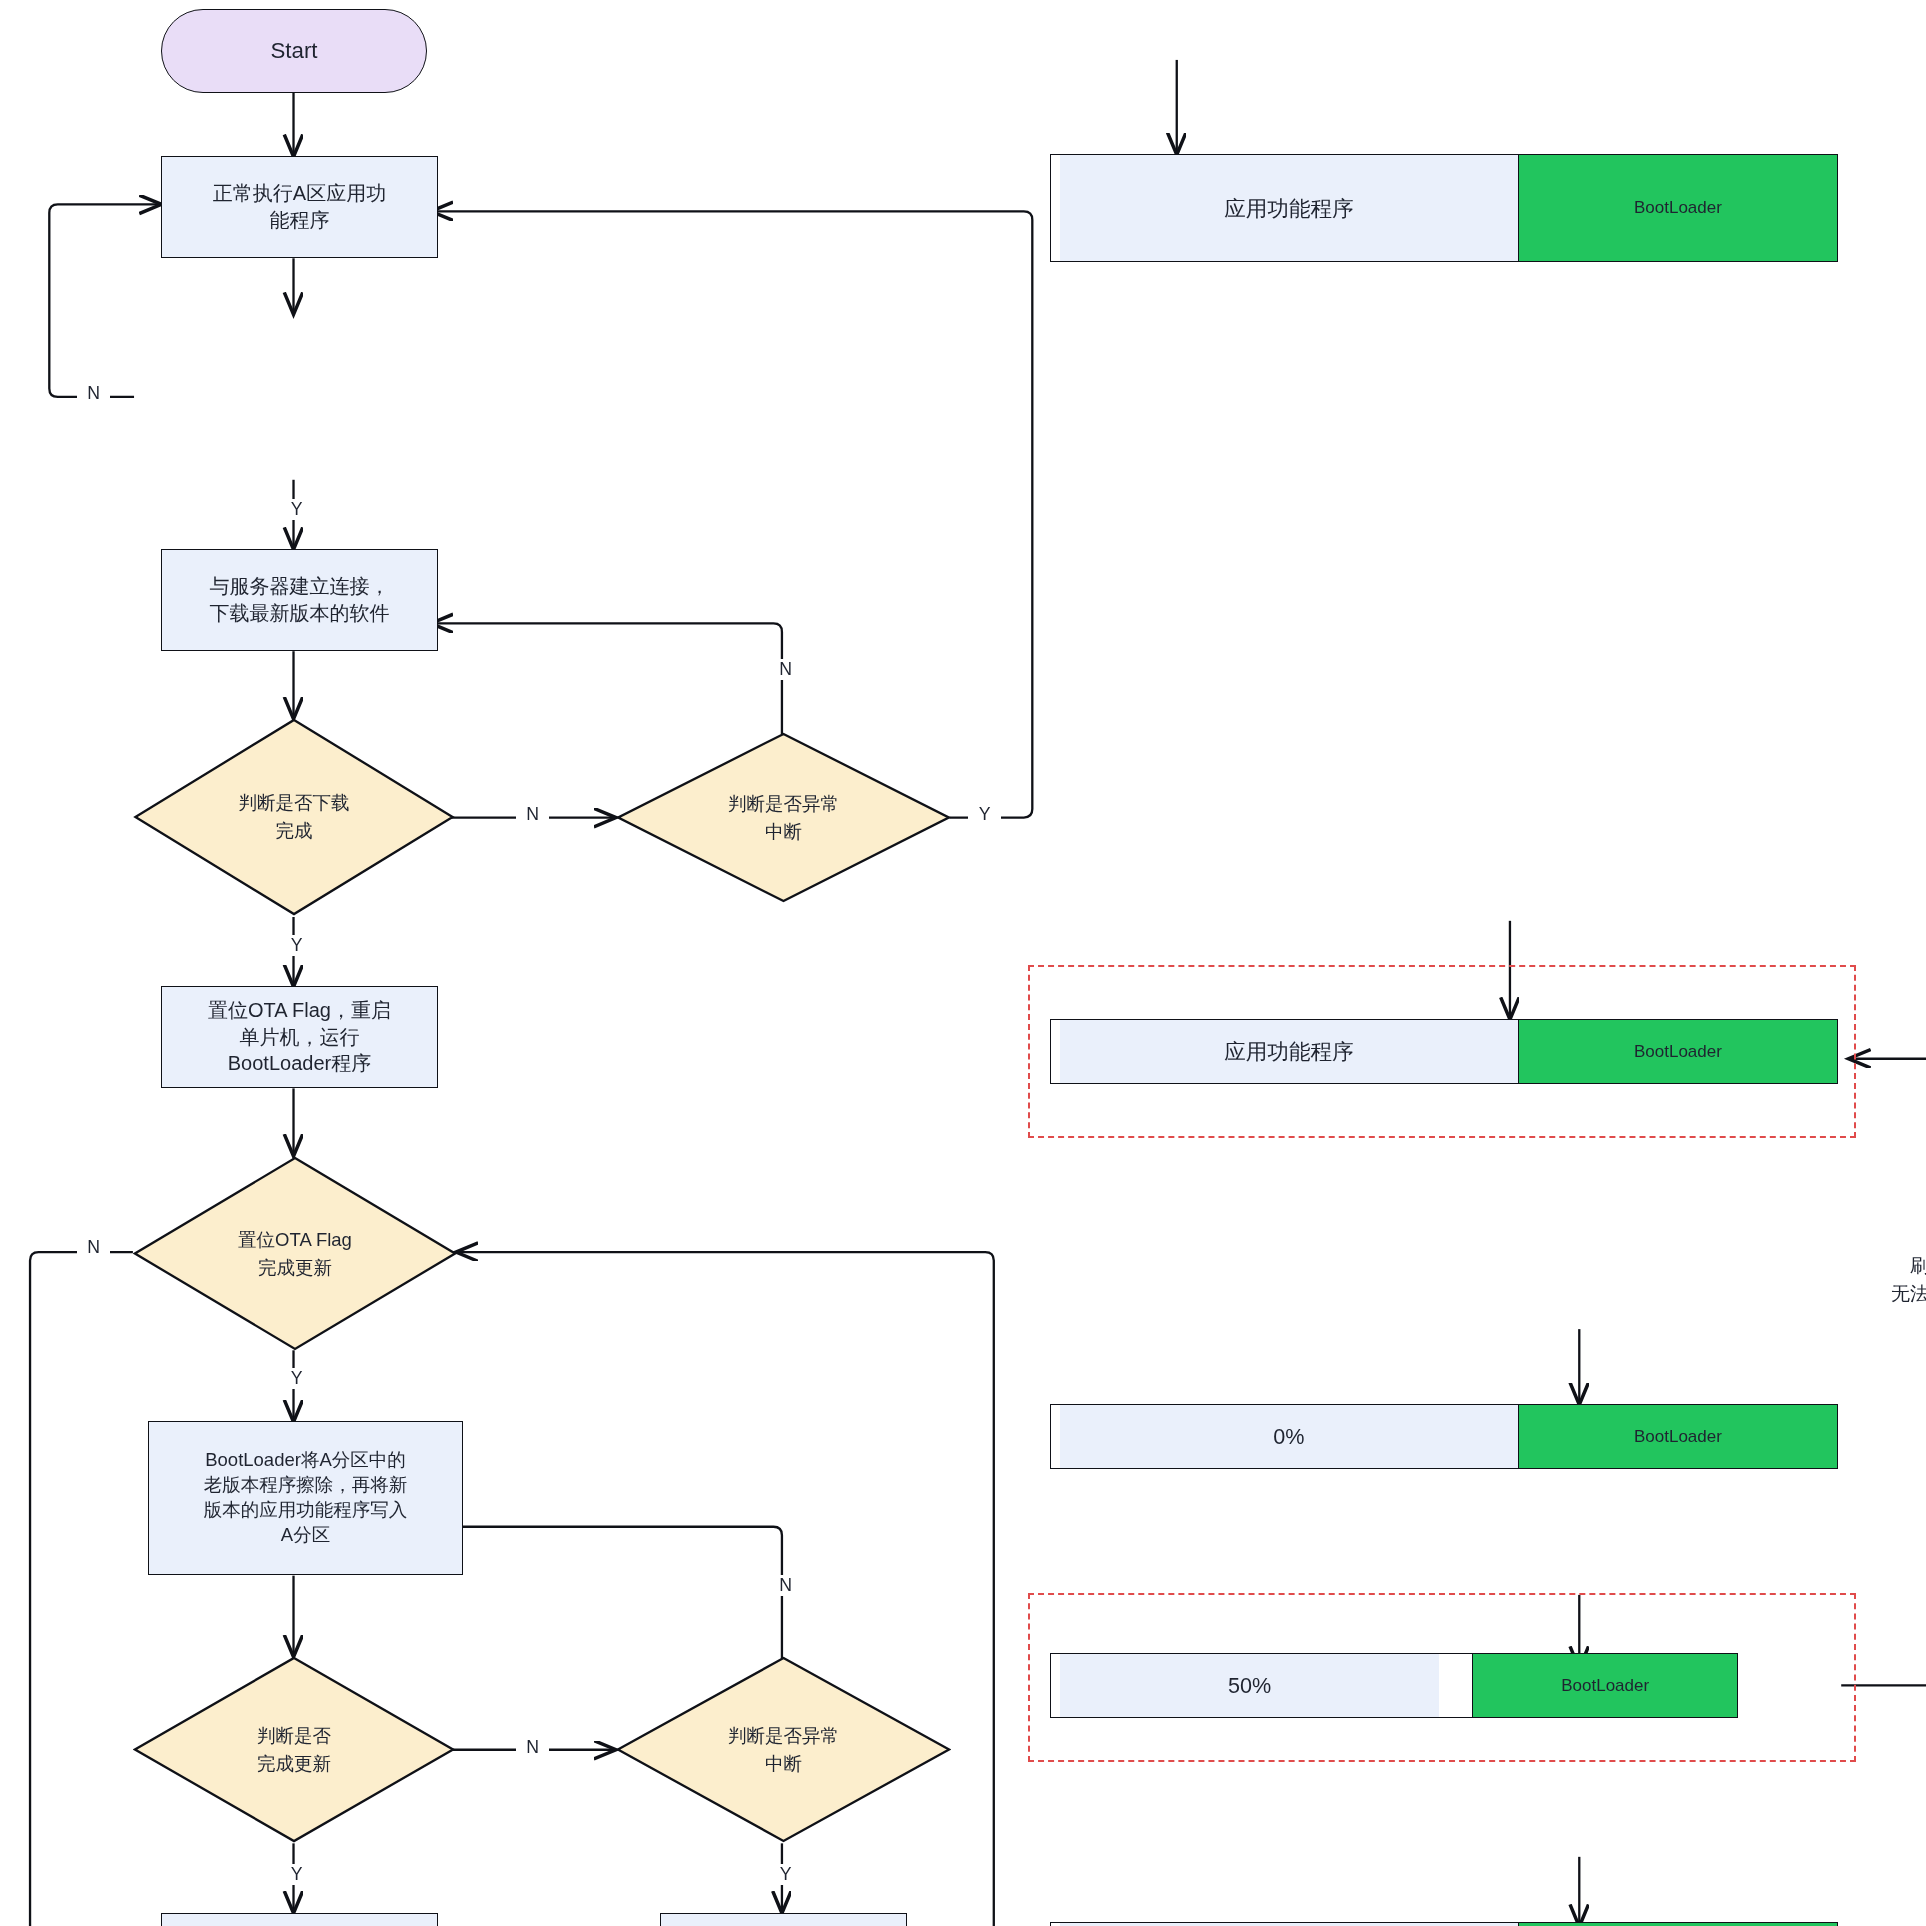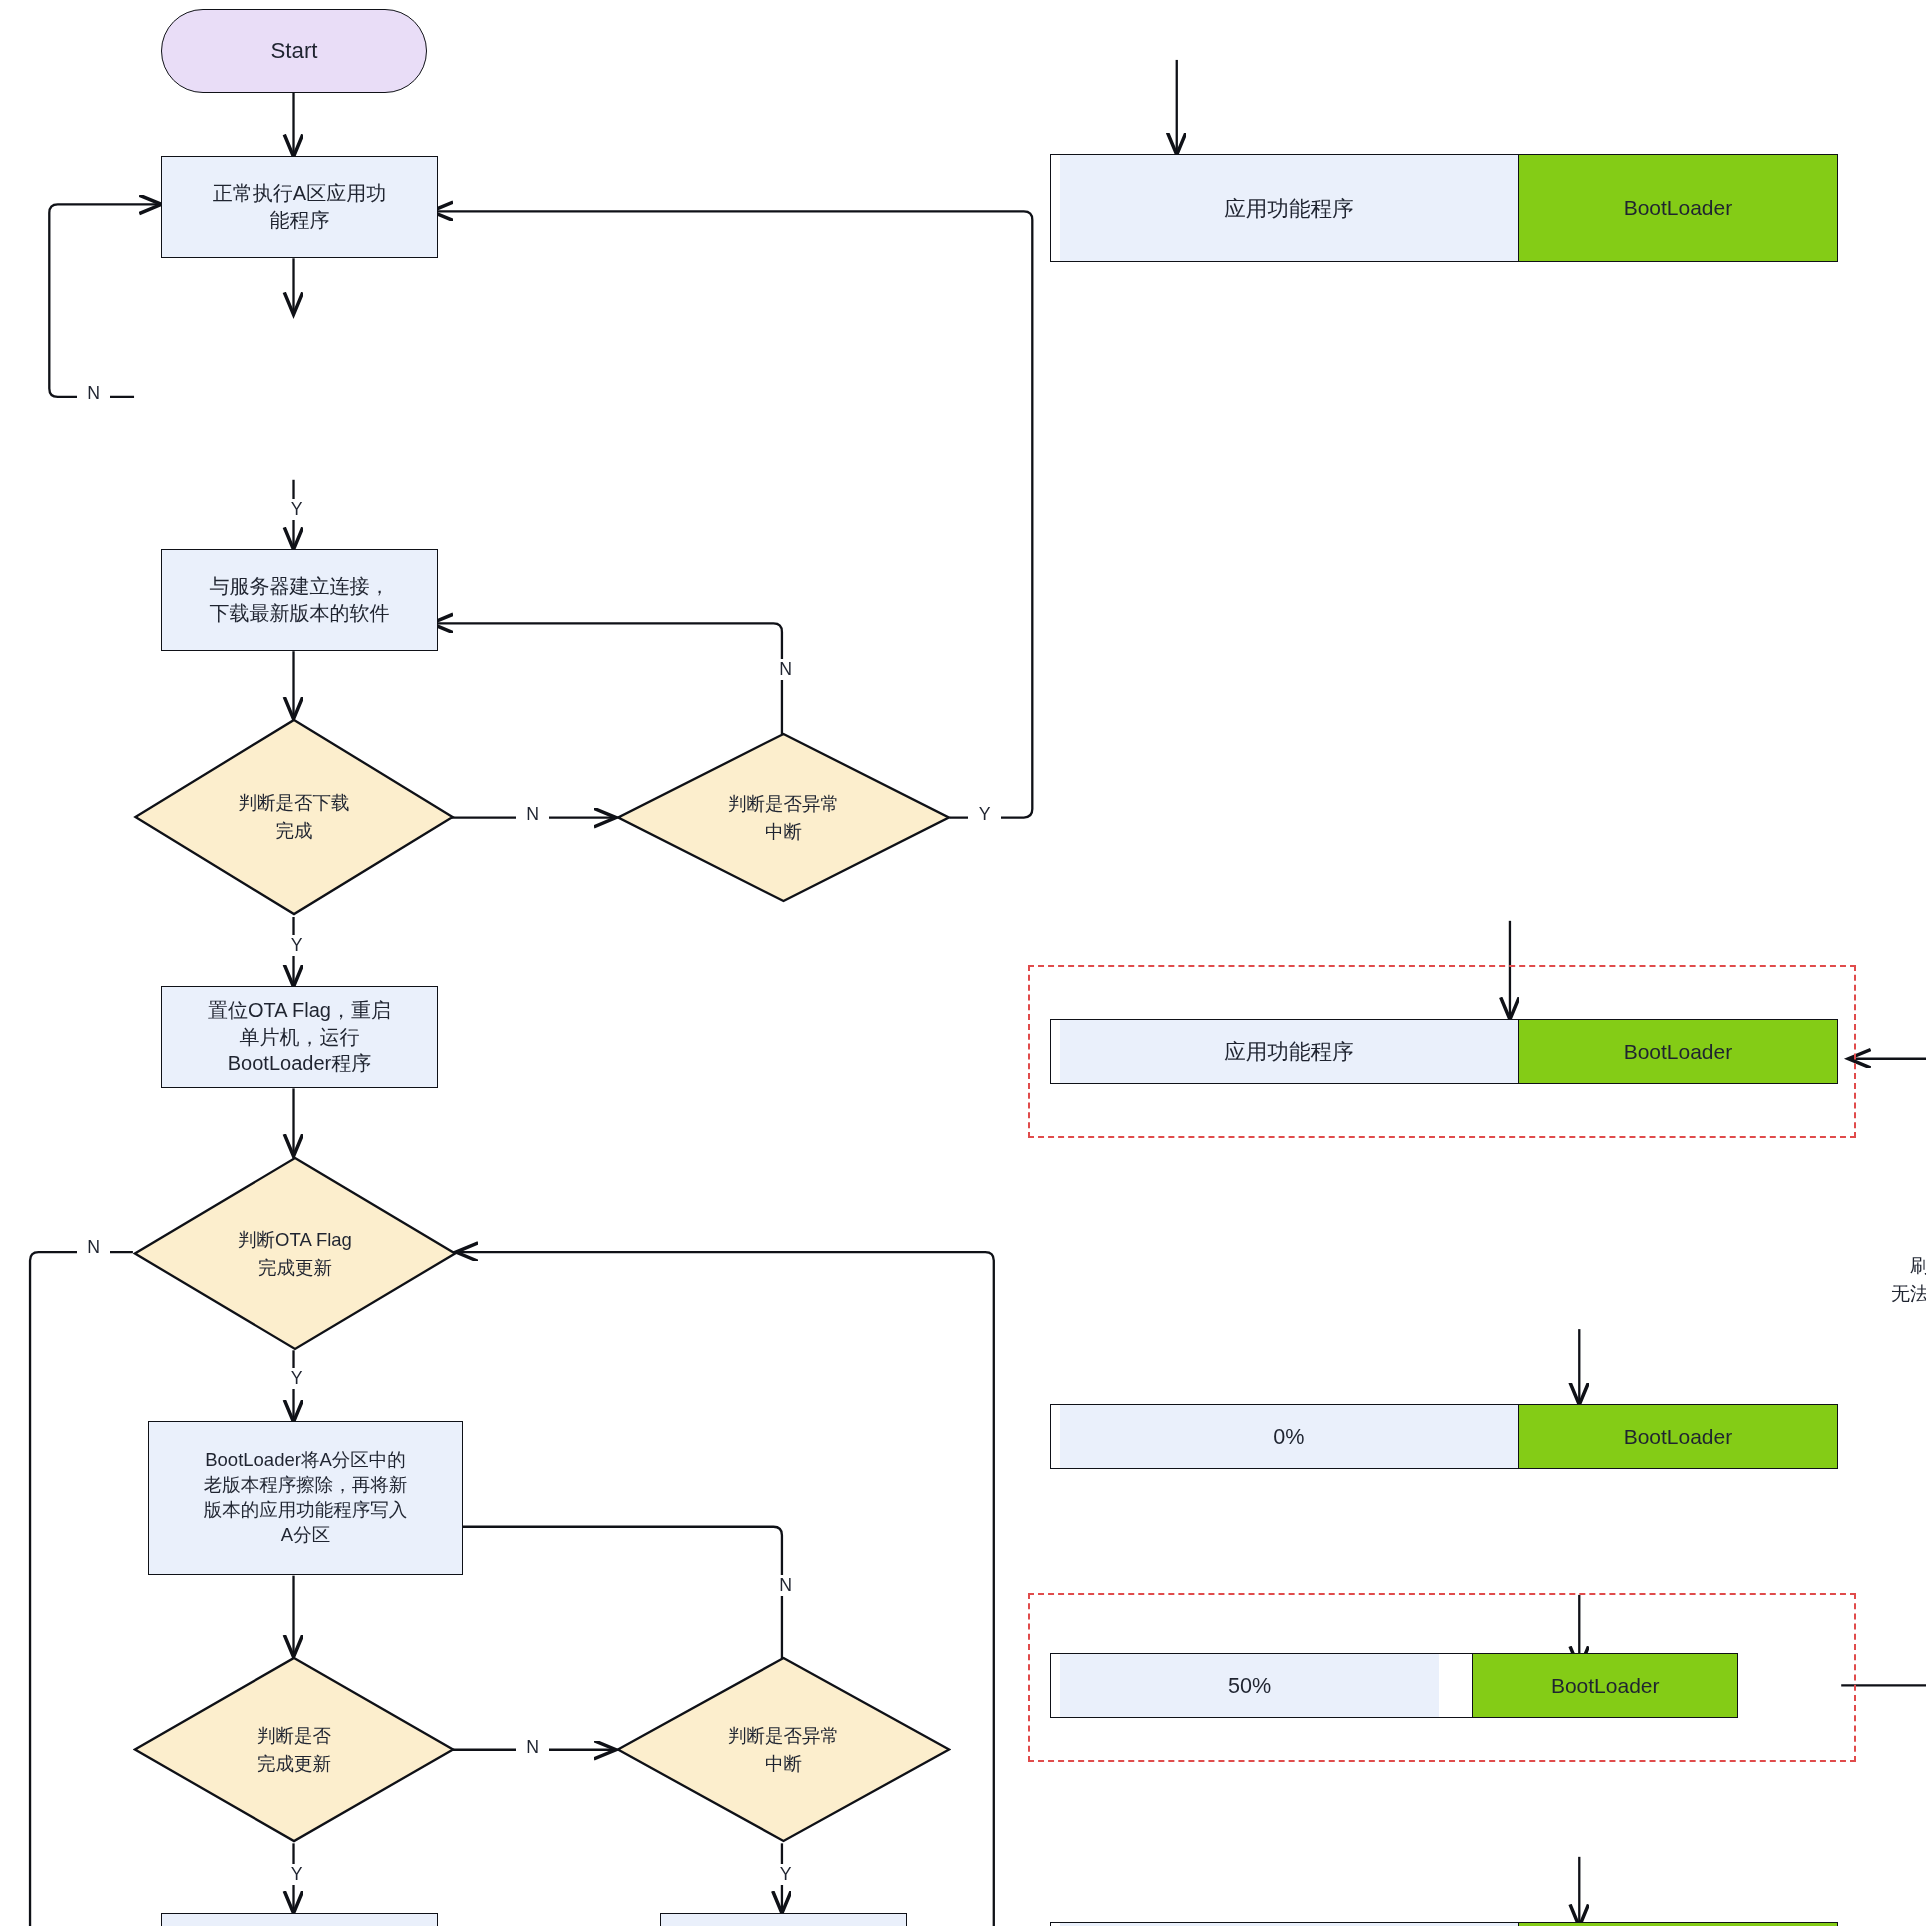--- a/index.html
+++ b/index.html
@@ -14,22 +14,22 @@
   .term{background:#e9ddf7;border:1.9px solid #0f1117;border-radius:385px;font-size:22.3px;}
 
   .dec-wrap{position:absolute;}
   .dec-wrap .dec-txt{position:absolute;left:0;top:0;width:100%;height:100%;
       display:flex;align-items:center;justify-content:center;text-align:center;
       font-size:18.5px;color:#1f2430;line-height:1.5;z-index:2;}
 
   .mem{position:absolute;box-sizing:border-box;display:flex;border:1.9px solid #0f1117;}
   .mem .app{background:#eaf0fb;display:flex;align-items:center;justify-content:center;
             font-size:21.6px;color:#1f2430;margin-left:9px;}
-  .mem .bl{background:#84cc16;display:flex;align-items:center;justify-content:center;
-           font-size:21px;color:#1f2430;border-left:1.9px solid #0f1117;}
+  .mem .bl{background:#22c55e;display:flex;align-items:center;justify-content:center;
+           font-size:17px;color:#1f2430;border-left:1.9px solid #0f1117;}
 
   .dashbox{position:absolute;box-sizing:border-box;border:2.7px dashed #e04b4b;}
 
   .note{position:absolute;font-size:19px;color:#1f2430;text-align:center;line-height:1.45;}
   .elabel{position:absolute;font-size:17.7px;color:#1f2430;text-align:center;
           background:#ffffff;padding:0 3.1px;}
 </style>
 </head>
 <body>
 
@@ -146,21 +146,21 @@
       <div>BootLoader程序</div>
     </div>
   </div>
 
   <div class="dec-wrap" style="left:133px;top:1156px;width:324px;height:195px;">
     <svg width="324" height="195" viewBox="0 0 840 505" style="position:absolute;left:0;top:0;">
       <polygon points="420,5 835,252.5 420,500 5,252.5" fill="#fceecd" stroke="#0f1117" stroke-width="6"></polygon>
     </svg>
     <div class="dec-txt">
       <div>
-        <div>判断OTA Flag</div>
+        <div>置位OTA Flag</div>
         <div>完成更新</div>
       </div>
     </div>
   </div>
 
   <div class="node proc" style="left:148px;top:1421px;width:315px;height:154px;font-size:18.5px;">
     <div>
       <div>BootLoader将A分区中的</div>
       <div>老版本程序擦除，再将新</div>
       <div>版本的应用功能程序写入</div>

